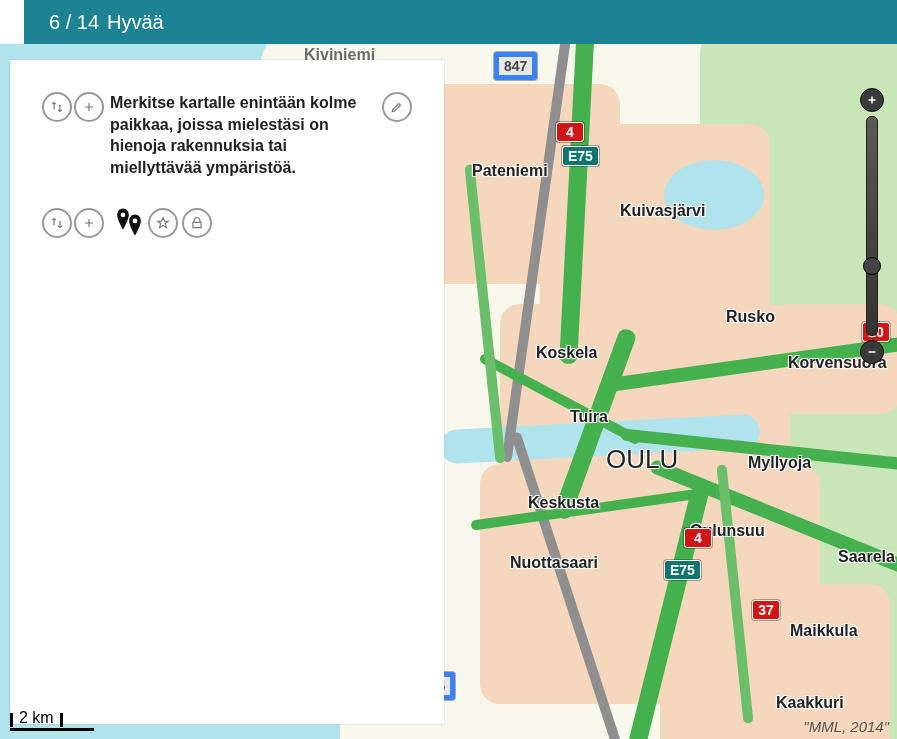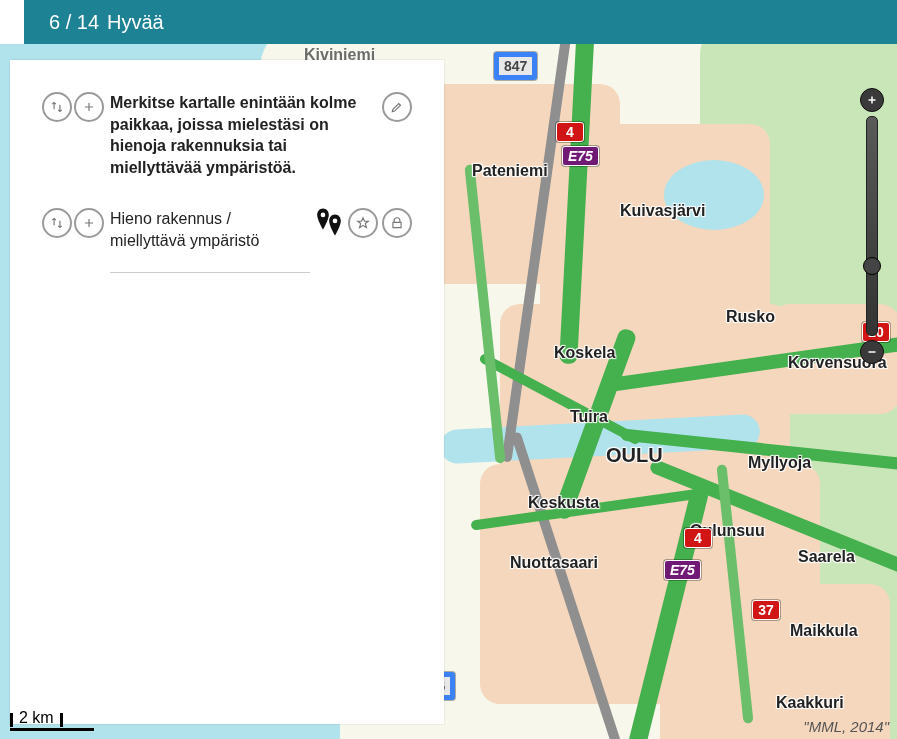--- a/index.html
+++ b/index.html
@@ -68,37 +68,37 @@
   .label {
     font-size: 16px;
     color: #222;
     font-weight: 600;
     white-space: nowrap;
     text-shadow:
       -1px -1px 1px #fff, 1px -1px 1px #fff,
       -1px  1px 1px #fff, 1px  1px 1px #fff;
   }
   .label.big {
-    font-size: 20px;
-    font-weight: 700;
+    font-size: 26px;
+    font-weight: 400;
   }
   .shield {
     font-size: 14px;
     color: #fff;
     font-weight: 700;
     padding: 2px 5px;
     border: 1px solid #fff;
     border-radius: 3px;
     line-height: 1;
     min-width: 16px;
     text-align: center;
     box-shadow: 0 0 0 1px rgba(0,0,0,.3);
   }
   .shield-red { background: #d11414; }
-  .shield-green { background: #701a75; font-style: italic; }
+  .shield-green { background: #0f766e; }
   .shield-grey { background:#e8e8e8; color:#444; border:5px solid #3b82f6; }
 
   
   .panel {
     top: 16px; left: 10px;
     width: 370px;
     min-height: 600px;
     background: #fff;
     box-shadow: 0 0 2px rgba(0,0,0,0.15);
     padding: 32px;
@@ -267,29 +267,29 @@
 
     <div class="road" style="left:470px;top:350px;width:180px;height:10px;transform:rotate(28deg)"></div>
     <div class="road" style="left:470px;top:460px;width:240px;height:10px;transform:rotate(-8deg)"></div>
     <div class="road" style="left:480px;top:120px;width:10px;height:300px;transform:rotate(-6deg);background:#6bbf6b"></div>
     <div class="road" style="left:730px;top:420px;width:10px;height:260px;transform:rotate(-6deg);background:#6bbf6b"></div>
 
     <span class="label" style="left:304px;top:2px;opacity:.65">Kiviniemi</span>
     <span class="label" style="left:472px;top:118px">Pateniemi</span>
     <span class="label" style="left:620px;top:158px">Kuivasjärvi</span>
     <span class="label" style="left:726px;top:264px">Rusko</span>
-    <span class="label" style="left:554px;top:300px">Koskela</span>
+    <span class="label" style="left:536px;top:300px">Koskela</span>
     <span class="label" style="left:788px;top:310px">Korvensuora</span>
     <span class="label" style="left:570px;top:364px">Tuira</span>
     <span class="label big" style="left:606px;top:400px">OULU</span>
     <span class="label" style="left:748px;top:410px">Myllyoja</span>
     <span class="label" style="left:528px;top:450px">Keskusta</span>
     <span class="label" style="left:690px;top:478px">Oulunsuu</span>
     <span class="label" style="left:510px;top:510px">Nuottasaari</span>
-    <span class="label" style="left:798px;top:504px">Saarela</span>
+    <span class="label" style="left:838px;top:504px">Saarela</span>
     <span class="label" style="left:790px;top:578px">Maikkula</span>
     <span class="label" style="left:776px;top:650px">Kaakkuri</span>
     <span class="label" style="left:378px;top:556px;opacity:.7">akka</span>
 
     <span class="shield shield-grey" style="left:494px;top:8px">847</span>
     <span class="shield shield-red" style="left:556px;top:78px">4</span>
     <span class="shield shield-green" style="left:562px;top:102px">E75</span>
     <span class="shield shield-red" style="left:862px;top:278px">20</span>
     <span class="shield shield-red" style="left:684px;top:484px">4</span>
     <span class="shield shield-green" style="left:664px;top:516px">E75</span>
@@ -328,21 +328,20 @@
             <svg viewBox="0 0 24 24">
                 <path d="M7 4v12M7 4l-3 3M7 4l3 3M17 20V8M17 20l-3-3M17 20l3-3"></path>
               </svg>
           </span>
           <span class="circle-btn">
             <svg viewBox="0 0 24 24">
                 <path d="M12 5v14M5 12h14"></path>
               </svg>
           </span>
         </div>
-        <div class="row-text">Hieno rakennus / miellyttävä ympäristö</div>
         <div class="markers">
           <svg viewBox="0 0 24 36">
               <path d="M12 0C6 0 2 5 2 11c0 8 10 25 10 25s10-17 10-25C22 5 18 0 12 0zm0 15a4 4 0 110-8 4 4 0 010 8z"></path>
             </svg>
           <svg viewBox="0 0 24 36">
               <path d="M12 0C6 0 2 5 2 11c0 8 10 25 10 25s10-17 10-25C22 5 18 0 12 0zm0 15a4 4 0 110-8 4 4 0 010 8z"></path>
             </svg>
         </div>
         <div class="row-right">
           <span class="circle-btn">

